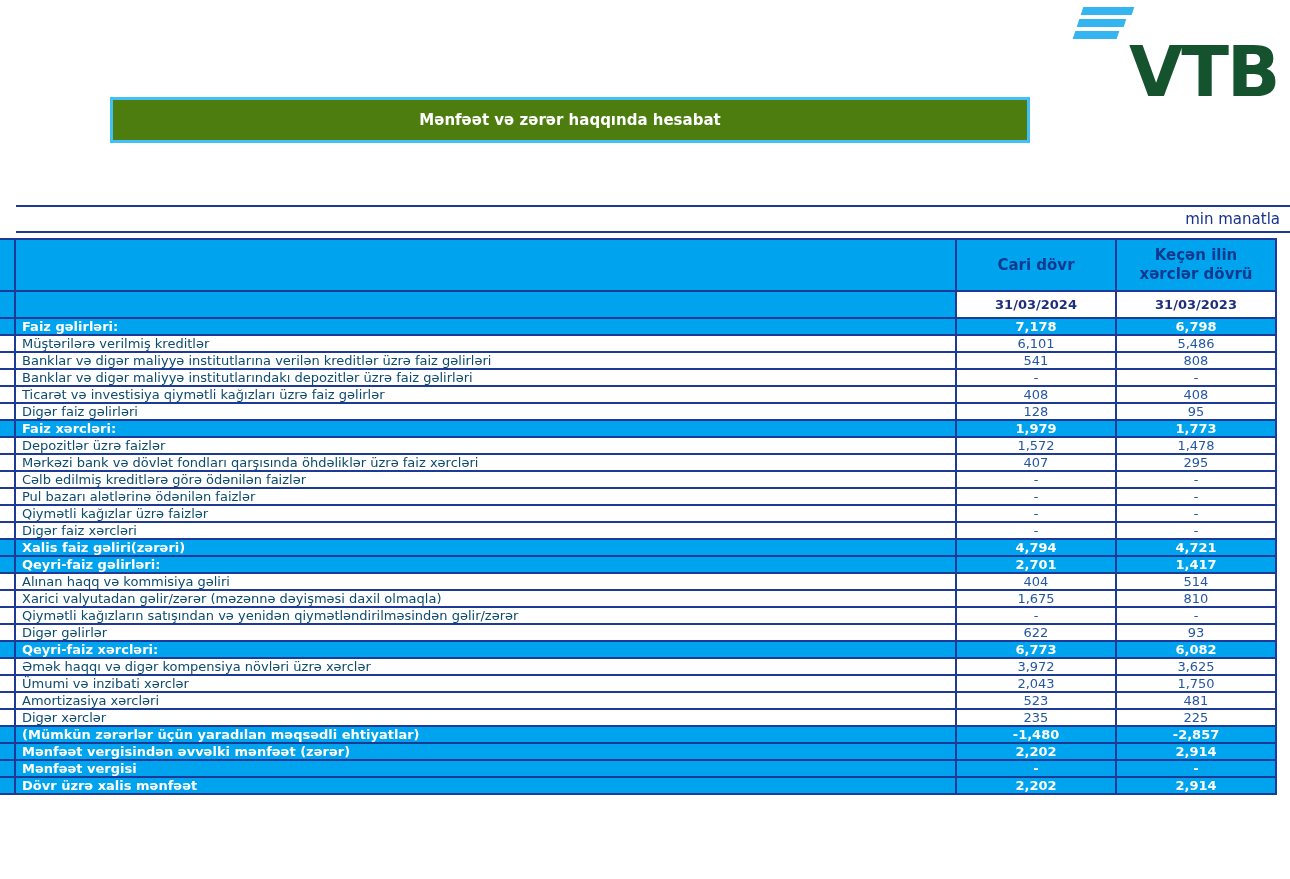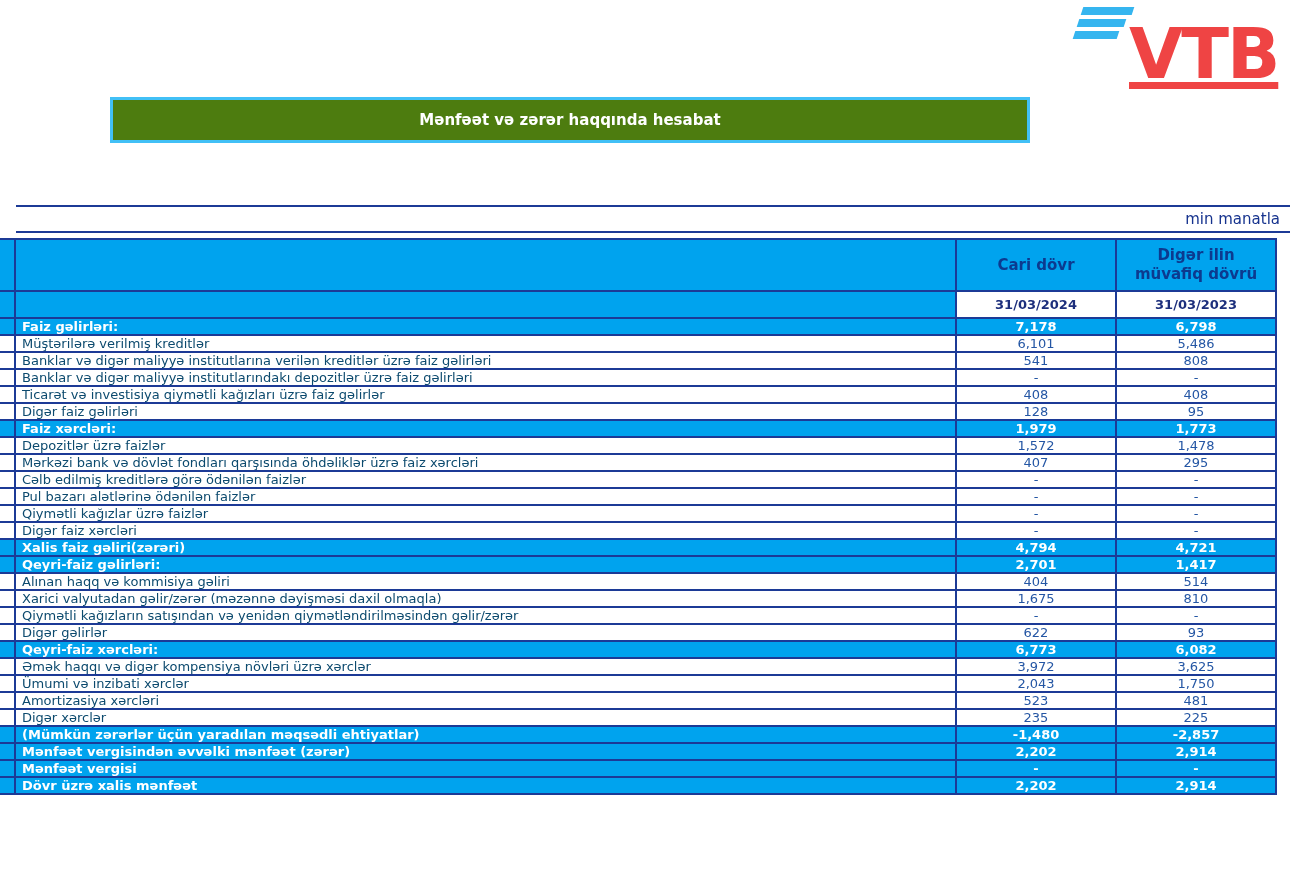--- a/index.html
+++ b/index.html
@@ -13,23 +13,23 @@
   .logo { position: absolute; top: 4px; right: 14px; width: 210px; height: 78px; }
   .logo-stripes { position: absolute; left: 6px; top: 3px; }
   .logo-stripe {
     height: 8px; background: #35b5ef; margin-bottom: 4px;
     transform: skewX(-18deg);
   }
   .s1 { width: 51px; margin-left: 10px; }
   .s2 { width: 47px; margin-left: 6px; }
   .s3 { width: 44px; margin-left: 2px; }
   .logo-word {
-    position: absolute; left: 63px; top: 15px;
+    position: absolute; left: 63px; top: 33px;
     font-size: 70px; font-weight: 800; letter-spacing: -2px;
-    color: #ef4444; line-height: 1; text-decoration: underline;
+    color: #14532d; line-height: 1;
   }
 
   
   .banner {
     position: absolute; left: 110px; top: 97px; width: 920px; height: 46px;
     background: #4d7c0f; border: 3px solid #41c0f6;
     display: flex; align-items: center; justify-content: center;
   }
   .banner span { color: #ffffff; font-size: 15px; font-weight: bold; }
 
@@ -95,21 +95,21 @@
       <col class="c-stub">
         <col class="c-label">
         <col class="c-val">
         <col class="c-val">
     </colgroup>
     <thead>
       <tr class="head">
         <td class="stub"></td>
         <td class="label"></td>
         <td class="head-cell">Cari dövr</td>
-        <td class="head-cell">Digər ilin müvafiq dövrü</td>
+        <td class="head-cell">Keçən ilin xərclər dövrü</td>
       </tr>
       <tr class="dates">
         <td class="stub"></td>
         <td class="label"></td>
         <td class="date-cell">31/03/2024</td>
         <td class="date-cell">31/03/2023</td>
       </tr>
     </thead>
     <tbody>
         <tr class="row hl">

